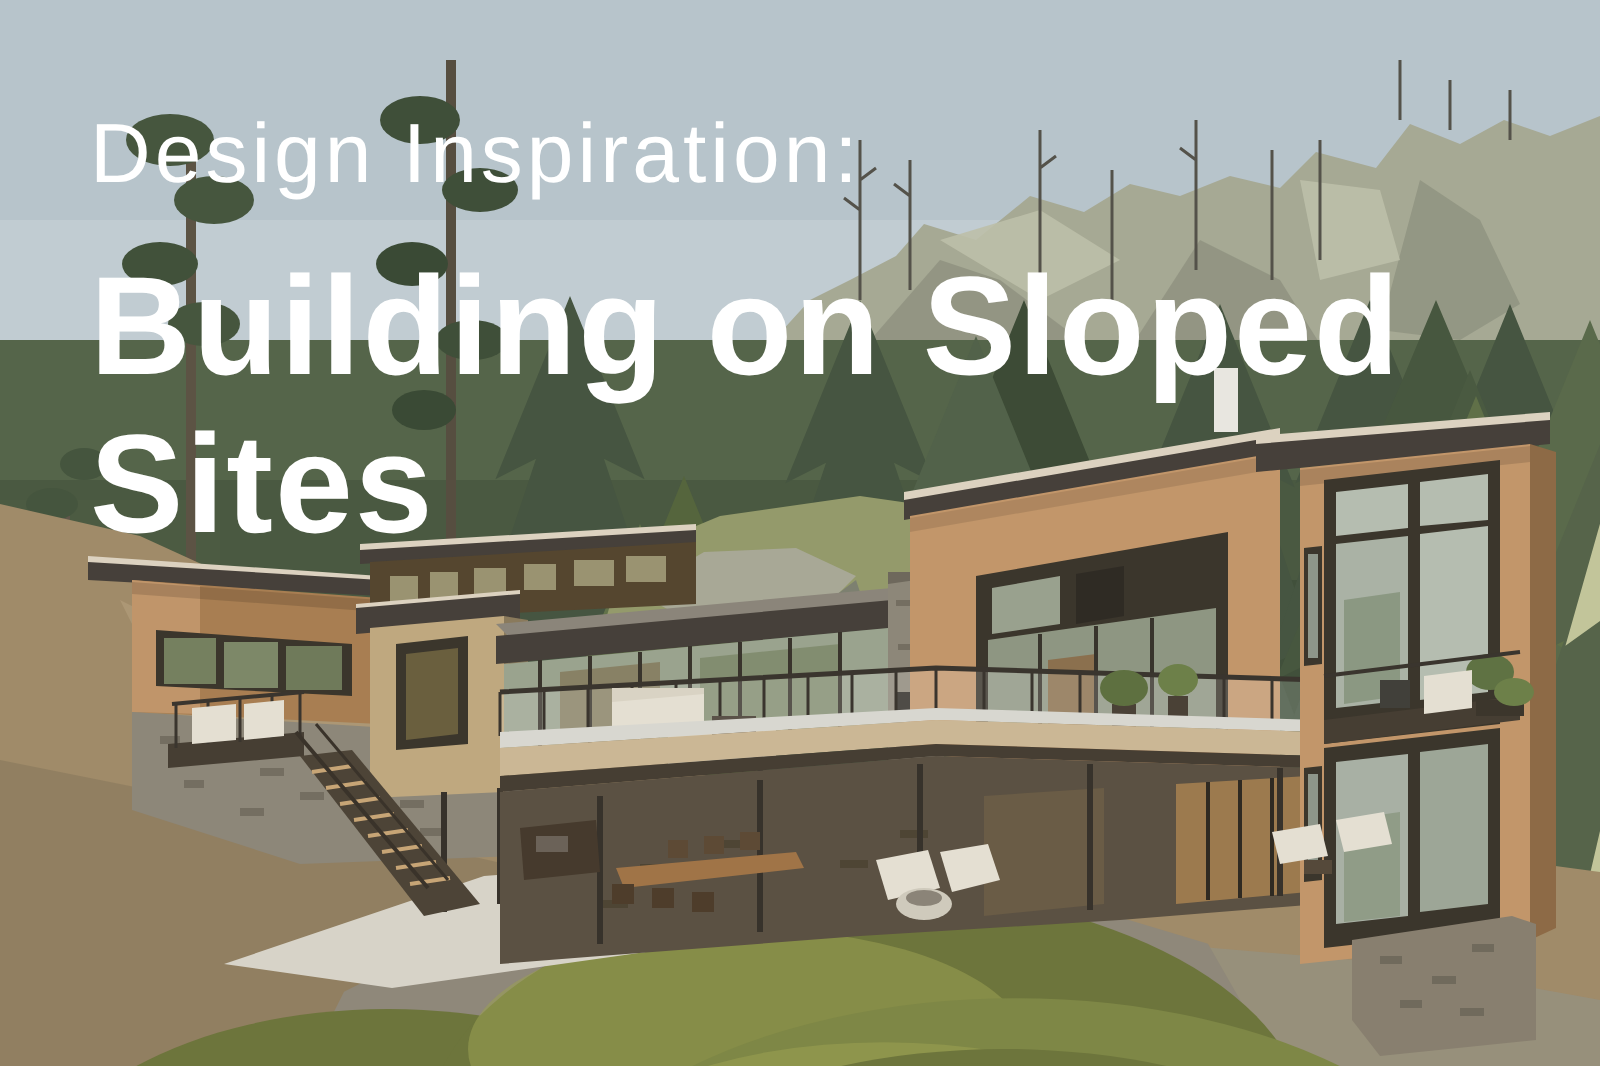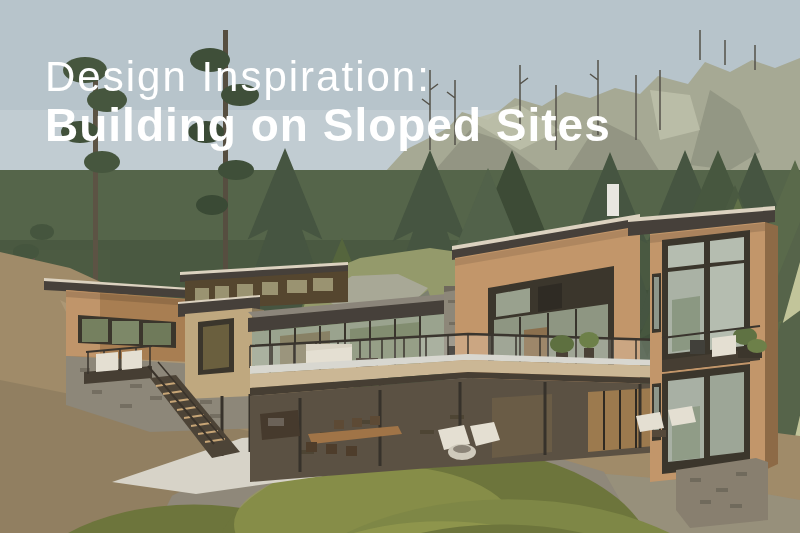--- a/index.html
+++ b/index.html
@@ -2,21 +2,21 @@
 <html><head>
 <meta charset="utf-8">
 <style>
   html,body{margin:0;padding:0;background:#222;}
   #stage{position:relative;width:800px;height:533px;overflow:hidden;
          font-family:"Liberation Sans","DejaVu Sans",sans-serif;padding-left:12px;}
   #stage svg{position:absolute;left:0;top:0;display:block;}
   
   .overlay{position:absolute;left:45px;top:54px;width:730px;color:#fff;}
   .eyebrow{font-size:42px;font-weight:300;line-height:1.1;letter-spacing:2px;}
-  .title{margin:0 0 0;font-size:46px;font-weight:700;line-height:1.13;letter-spacing:1px;}
+  .title{margin:24px 0 0;font-size:70px;font-weight:700;line-height:1.13;letter-spacing:1px;}
   .watermark{position:absolute;left:687px;top:488px;color:rgba(255,255,255,.93);
              font-size:9px;font-weight:700;line-height:9px;letter-spacing:1.8px;
              text-shadow:0 0 2px rgba(40,35,25,.45);white-space:nowrap;}
   
   .roof{fill:#46403a}.roofedge{fill:#dcd2c0}
   .wood-lit{fill:#c2966a}.wood-mid{fill:#a87e52}
   .frame{fill:#3b362c}.glass{fill:#9aa38e}
   .stone{fill:#8d8779}.deck-floor{fill:#d8d7d0}.fascia{fill:#cbb795}
   .cream{fill:#e4dfd2}.shadow{fill:#463e33}
 </style>

